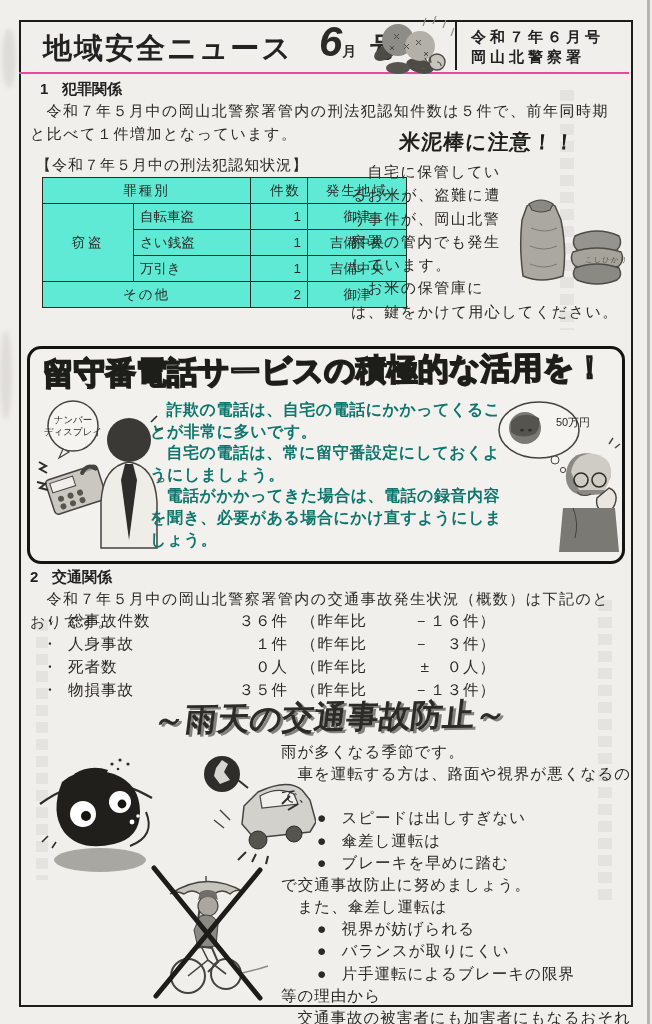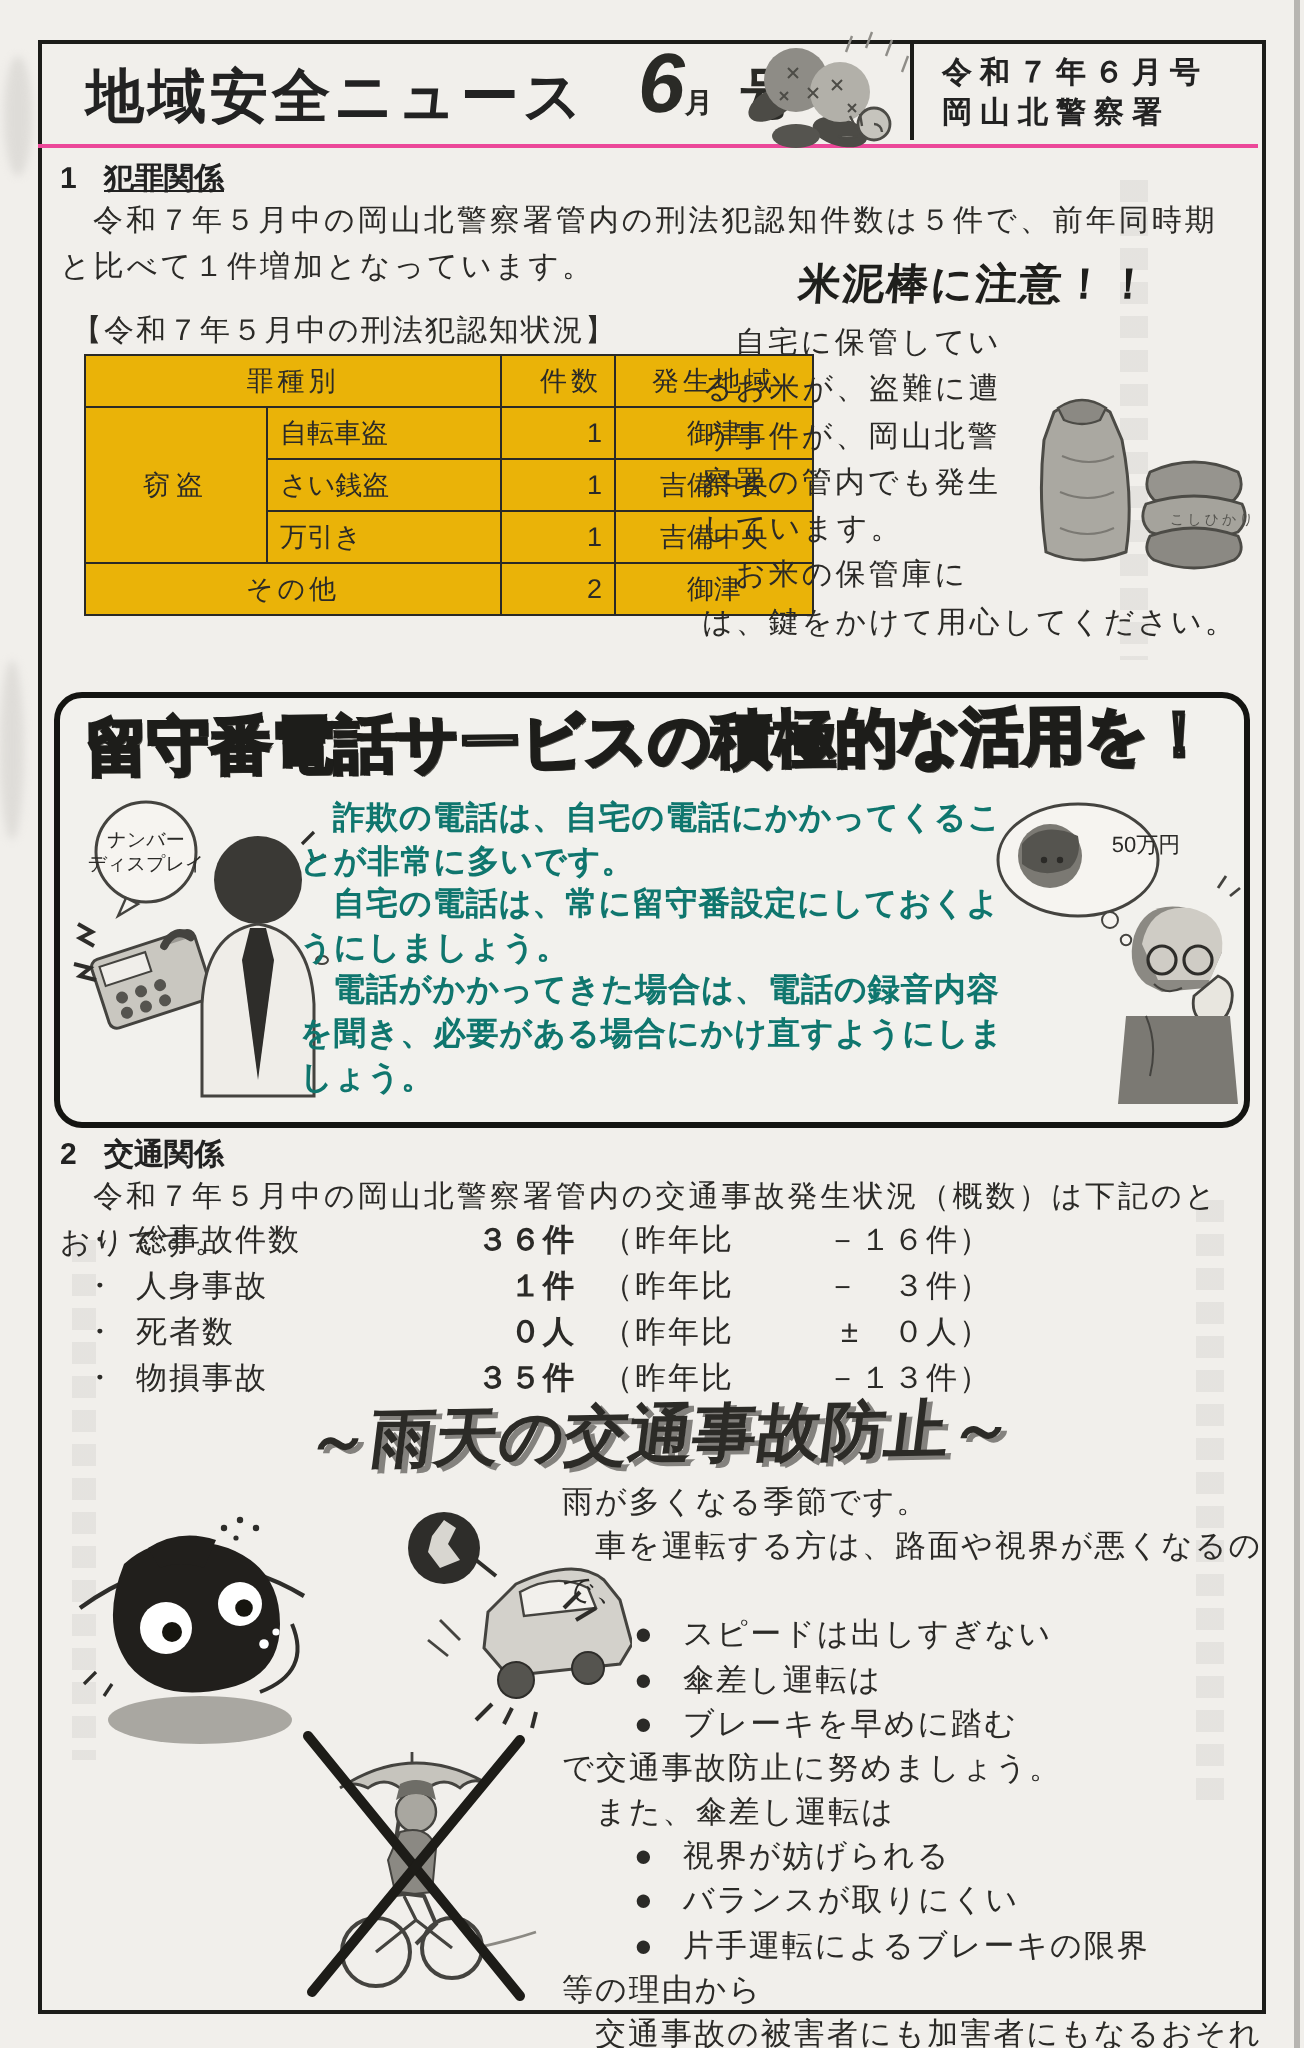--- a/index.html
+++ b/index.html
@@ -27,21 +27,21 @@
   .issue-go{font-size:27px;font-weight:bold;margin-left:14px;color:#2a2a26;}
   .hdr-divider{position:absolute;left:436px;top:0;width:2px;height:50px;background:#1c1c19;}
   .hdr-right{position:absolute;left:452px;top:7px;width:170px;font-size:15px;font-weight:bold;letter-spacing:4px;line-height:1.35;color:#222;}
   .hydrangea{position:absolute;left:349px;top:-6px;}
   
   .sec-head{position:absolute;font-size:15px;font-weight:bold;color:#222;}
   .sec-no{display:inline-block;width:22px;}
   .para{position:absolute;font-size:15px;line-height:1.55;letter-spacing:1.5px;color:#2b2a27;}
   
   .tbl-cap{position:absolute;left:36px;top:156px;font-size:15px;letter-spacing:1px;color:#2b2a27;}
-  table.crime{position:absolute;left:42px;top:177px;border-collapse:collapse;background:#eab308;}
+  table.crime{position:absolute;left:42px;top:177px;border-collapse:collapse;background:#5eead4;}
   table.crime td,table.crime th{border:1.6px solid #2a2a26;font-size:13.5px;font-weight:normal;color:#2b2a27;padding:0 6px;height:25px;}
   table.crime th{letter-spacing:2px;}
   .c-type1{width:78px;text-align:center;letter-spacing:3px;}
   .c-type2{width:104px;text-align:left;}
   .c-count{width:44px;text-align:right;}
   .c-area{width:86px;text-align:center;}
   
   .rice-title{position:absolute;left:360px;top:128px;width:255px;text-align:center;font-size:21px;font-weight:bold;transform:skewX(-4deg);color:#1f1f1c;letter-spacing:1px;}
   .rice-text{position:absolute;left:351px;top:160px;width:276px;font-size:15px;line-height:1.55;letter-spacing:1.5px;color:#2b2a27;}
   .rice-text svg{float:right;margin:28px 0 4px 6px;}
@@ -56,21 +56,21 @@
     transform:rotate(-0.7deg);white-space:nowrap;
   }
   .phone-text{position:absolute;left:150px;top:399px;width:352px;font-size:16px;font-weight:600;line-height:1.35;letter-spacing:0.5px;color:#0f766e;}
   .phone-text p{margin:0;}
   .phone-last{position:absolute;left:150px;top:528px;width:460px;font-size:16px;font-weight:600;letter-spacing:0.5px;color:#232320;}
   
   .stats{position:absolute;left:42px;top:609px;font-size:15.5px;letter-spacing:1px;color:#2b2a27;}
   .stat-row{display:flex;height:23px;line-height:23px;}
   .st-dot{width:26px;}
   .st-label{width:148px;}
-  .st-val{width:72px;text-align:right;font-weight:bold;}
+  .st-val{width:72px;text-align:right;}
   .st-cmp{width:88px;padding-left:2px;text-align:center;}
   .st-diff{width:118px;text-align:right;}
   .rain-banner{
     position:absolute;left:100px;top:696px;width:460px;text-align:center;
     font-size:32px;font-weight:bold;letter-spacing:0px;white-space:nowrap;
     color:#2c2b27;text-shadow:3px 2px 0 rgba(95,94,90,.75);
     transform:skewX(-8deg) rotate(-1deg);
   }
   .rain-text{position:absolute;left:281px;top:741px;width:352px;font-size:15.5px;line-height:1.43;letter-spacing:1px;color:#2b2a27;}
   .rain-text div{white-space:normal;}
@@ -124,21 +124,21 @@
         <line x1="63" y1="49" x2="62" y2="43" stroke="#4c4b46" stroke-width="1.2"></line>
       </svg>
     </div>
     <div class="hdr-divider"></div>
     <div class="hdr-right">
       <div>令和７年６月号</div>
       <div>岡山北警察署</div>
     </div>
   </div>
 
-  <div class="sec-head" style="left:30px;top:80px;text-decoration:underline;">
+  <div class="sec-head" style="left:40px;top:80px;">
     <span class="sec-no">1</span><span>犯罪関係</span>
   </div>
   <div class="para" style="left:30px;top:99px;width:588px;">　令和７年５月中の岡山北警察署管内の刑法犯認知件数は５件で、前年同時期と比べて１件増加となっています。</div>
 
   <div class="tbl-cap">【令和７年５月中の刑法犯認知状況】</div>
   <table class="crime">
     <tbody>
         <tr>
       <th colspan="2">罪種別</th>
       <th class="c-count">件数</th>

